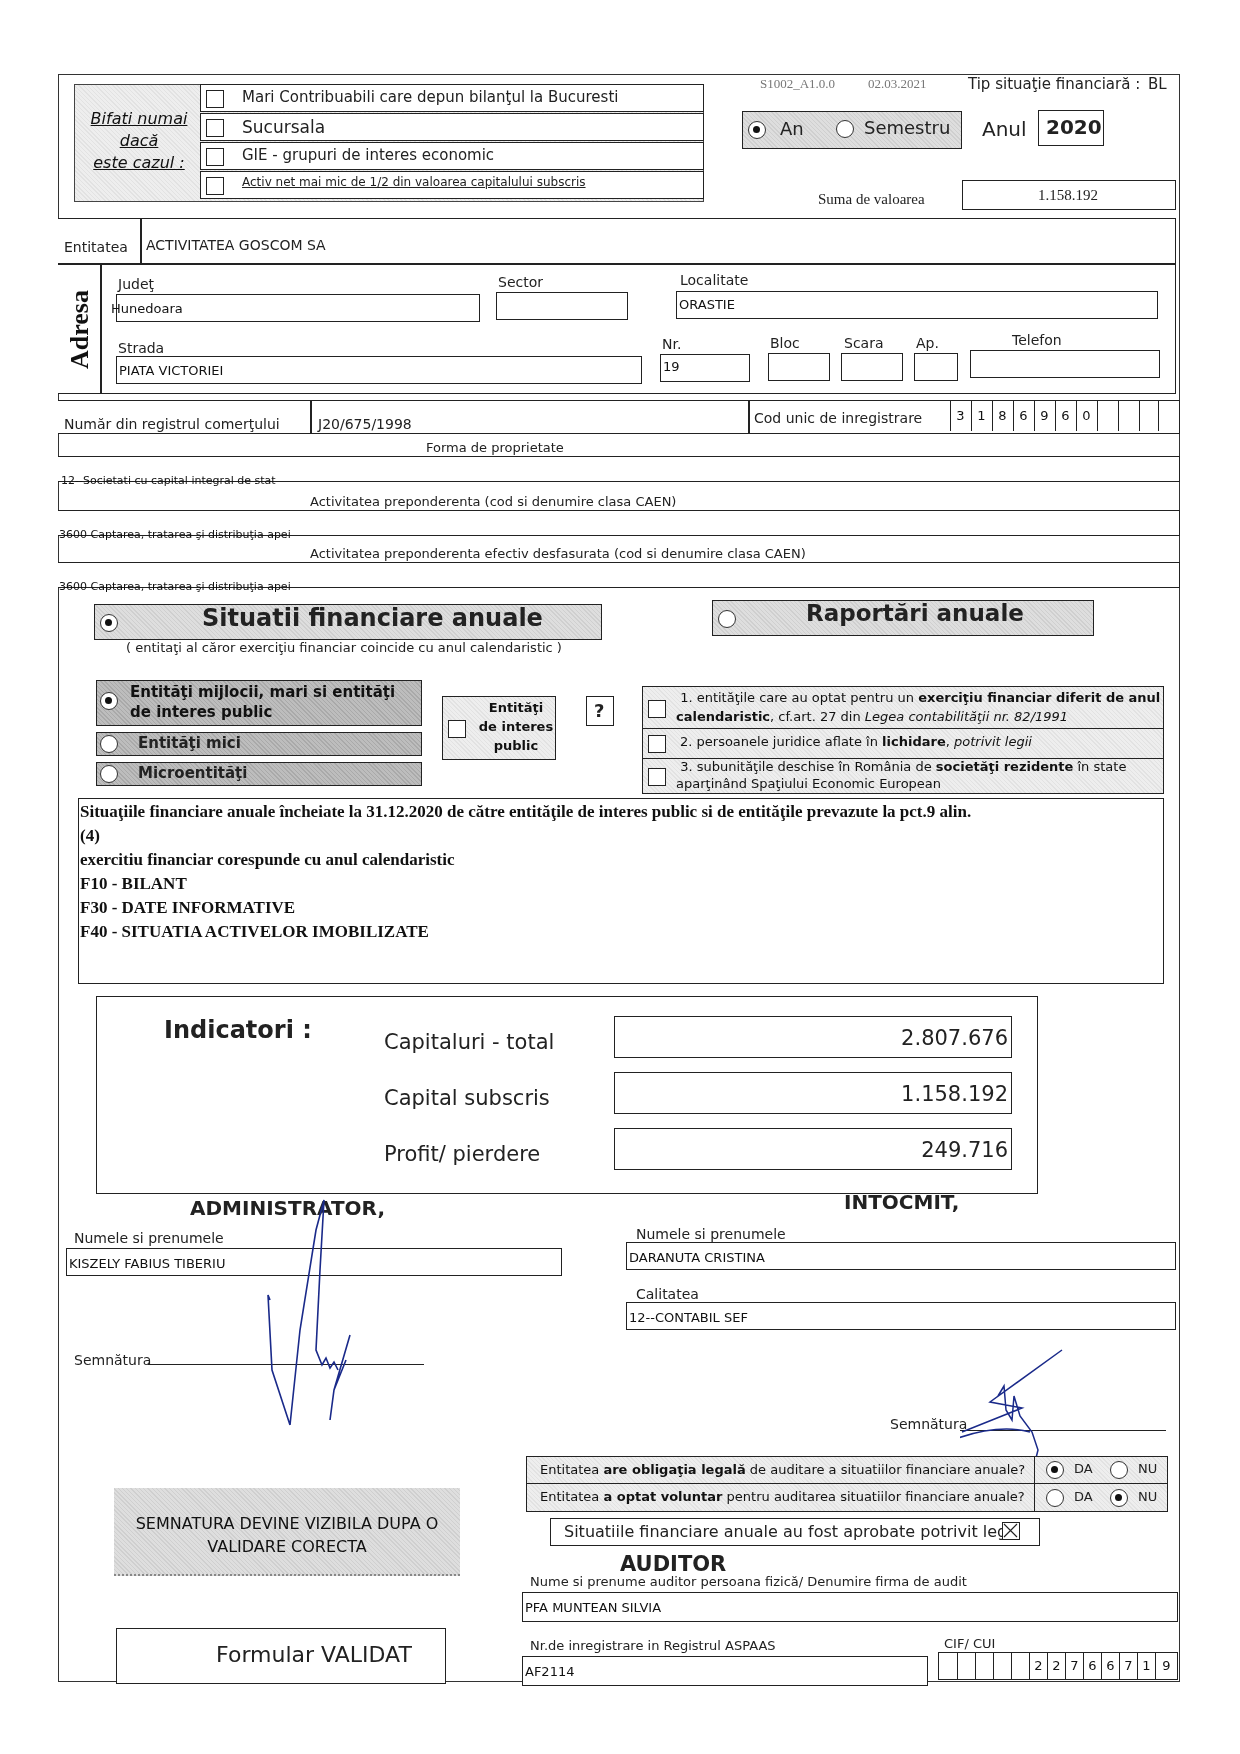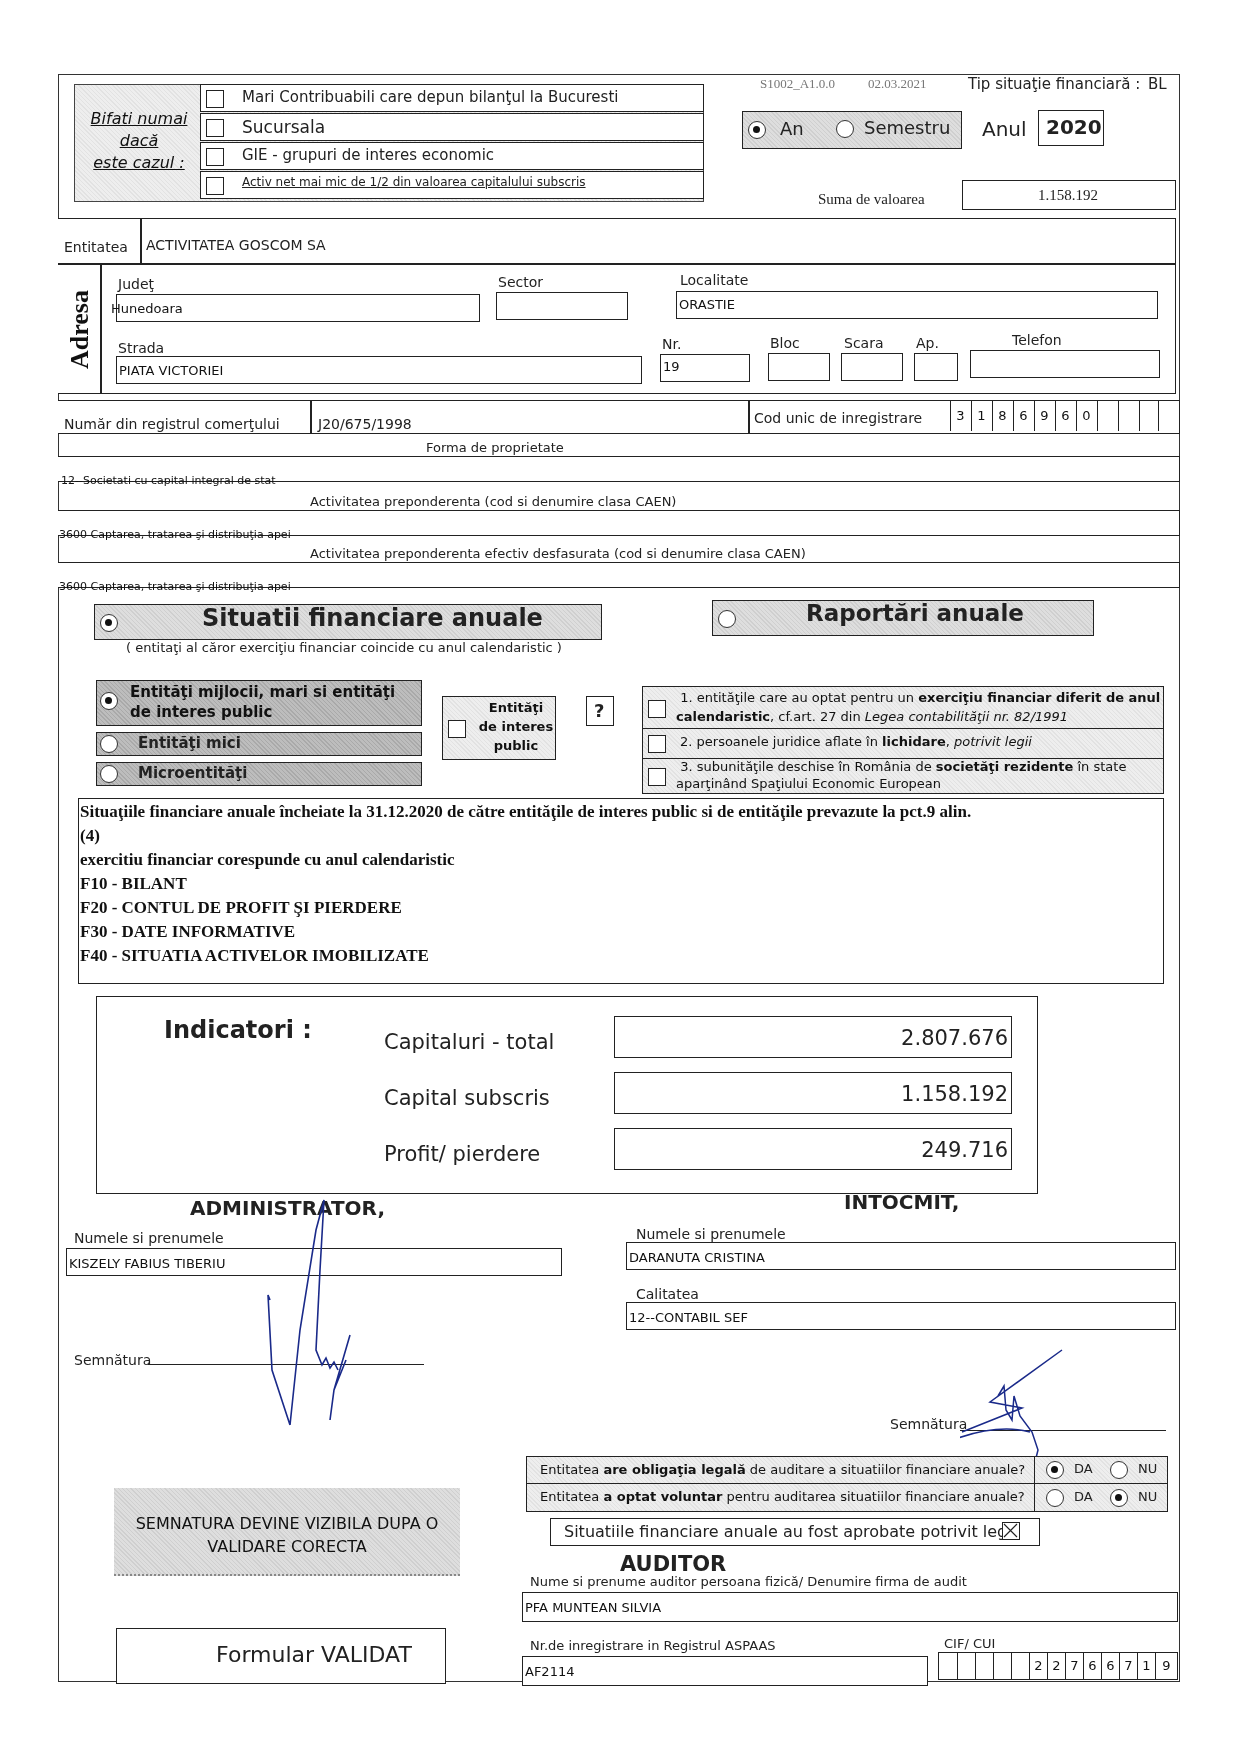--- a/index.html
+++ b/index.html
@@ -185,21 +185,20 @@
 <span class="chk" style="left:648px;top:768px;"></span>
 <div class="abs" style="left:676px;top:758px;width:486px;font-size:13px;line-height:17px;">
   &nbsp;<span>3. subunităţile deschise în România de </span><b>societăţi rezidente</b><span> în state aparţinând Spaţiului Economic European</span>
 </div>
 
 <div class="box" style="left:78px;top:798px;width:1086px;height:186px;"></div>
 <div class="abs serif bold" style="left:80px;top:800px;width:910px;font-size:17px;line-height:24px;">
   <div>Situaţiile financiare anuale încheiate la 31.12.2020 de către entităţile de interes public si de entităţile prevazute la pct.9 alin.(4)</div>
   <div>exercitiu financiar corespunde cu anul calendaristic</div>
   <div>F10 - BILANT</div>
-  <div>F20 - CONTUL DE PROFIT ŞI PIERDERE</div>
   <div>F30 - DATE INFORMATIVE</div>
   <div>F40 - SITUATIA ACTIVELOR IMOBILIZATE</div>
 </div>
 
 <div class="box" style="left:96px;top:996px;width:942px;height:198px;"></div>
 <span class="lbl bold" style="left:164px;top:1016px;font-size:24px;">Indicatori :</span>
 
 <span class="lbl" style="left:384px;top:1030px;font-size:21px;">Capitaluri - total</span>
 <div class="box" style="left:614px;top:1016px;width:398px;height:42px;"></div>
 <span class="lbl" style="left:614px;top:1026px;width:394px;text-align:right;font-size:21px;">2.807.676</span>

